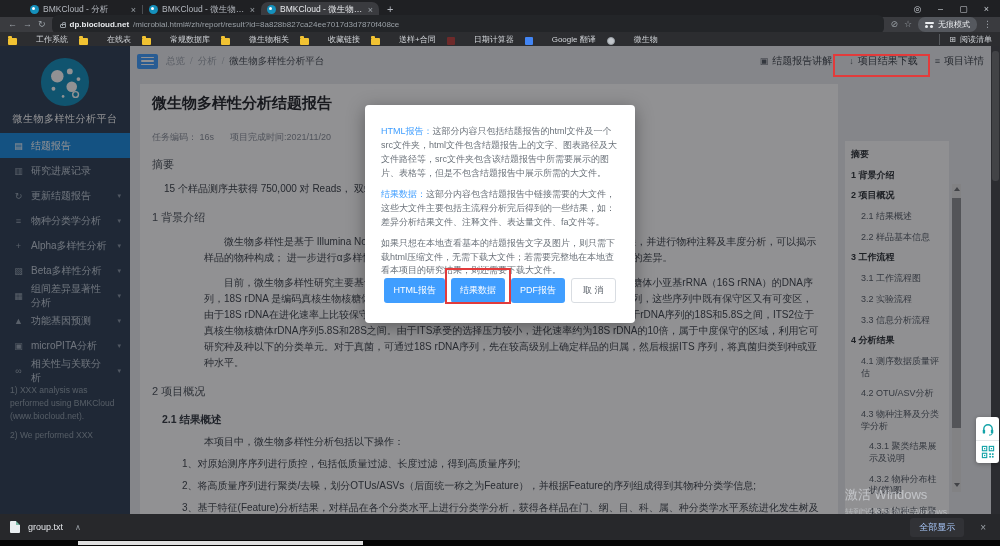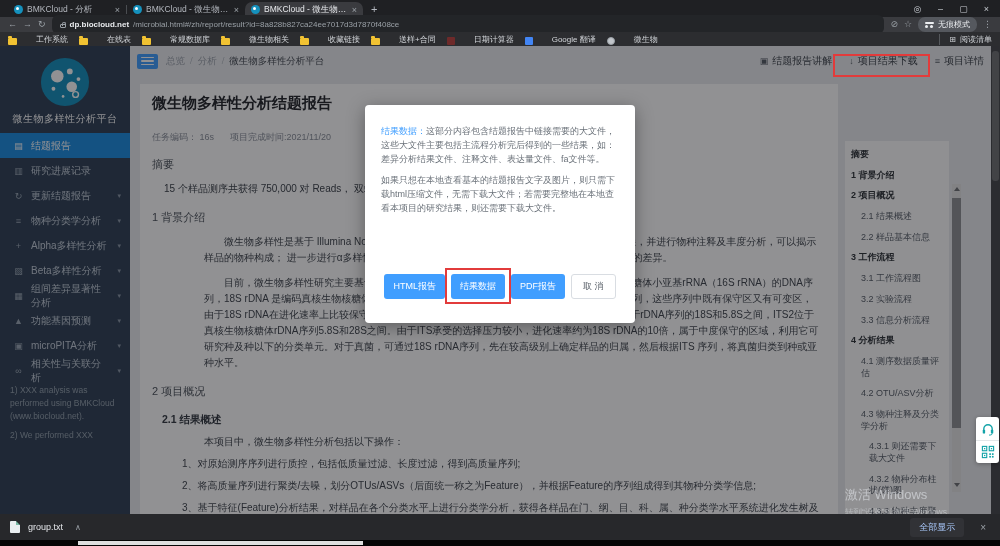--- a/index.html
+++ b/index.html
@@ -1,21 +1,21 @@
 <!DOCTYPE html>
 <html><head>
 <meta charset="utf-8">
 <style>
   * { box-sizing: border-box; margin: 0; padding: 0; }
   html,body { background:#000; }
   .screen{position:relative;width:1000px;height:546px;background:#202124;overflow:hidden;
     font-family:"Liberation Sans","DejaVu Sans",sans-serif;-webkit-font-smoothing:antialiased;}
 
   
-  .tabstrip{position:absolute;top:0;left:0;right:0;height:17px;background:#1f2023;display:flex;align-items:flex-end;padding-left:8px;}
+  .tabstrip{position:absolute;top:0;left:0;right:0;height:17px;background:#1f2023;display:flex;align-items:flex-end;padding-left:24px;}
   .tab{width:118px;height:15px;display:flex;align-items:center;gap:4px;padding:0 6px;font-size:8.5px;color:#b4b8bf;border-radius:7px 7px 0 0;}
   .tab.active{background:#3a3b3f;color:#e8eaed;}
   .t-title{flex:1;white-space:nowrap;overflow:hidden;text-overflow:ellipsis;}
   .favicon{width:9px;height:9px;border-radius:50%;background:#1591bd;position:relative;flex:none;}
   .favicon::after{content:"";position:absolute;left:2px;top:2px;width:3px;height:3px;border-radius:50%;background:#fff;}
   .t-close{font-size:9px;color:#9aa0a6;}
   .tab-sep{width:1px;height:9px;background:#4a4d51;margin-bottom:3px;}
   .newtab{color:#b4b8bf;font-size:11px;margin:0 0 2px 8px;}
   .win-controls{position:absolute;right:2px;top:0;height:17px;display:flex;align-items:center;}
   .win-btn{width:23px;text-align:center;color:#c7cbd1;font-size:9px;}
@@ -351,21 +351,21 @@
       <div class="ti l2">2.1 结果概述</div>
       <div class="ti l2">2.2 样品基本信息</div>
       <div class="ti l1">3 工作流程</div>
       <div class="ti l2">3.1 工作流程图</div>
       <div class="ti l2">3.2 实验流程</div>
       <div class="ti l2">3.3 信息分析流程</div>
       <div class="ti l1">4 分析结果</div>
       <div class="ti l2">4.1 测序数据质量评估</div>
       <div class="ti l2">4.2 OTU/ASV分析</div>
       <div class="ti l2">4.3 物种注释及分类学分析</div>
-      <div class="ti l3">4.3.1 则还需要下载大文件</div>
+      <div class="ti l3">4.3.1 聚类结果展示及说明</div>
       <div class="ti l3">4.3.2 物种分布柱状(饼)图</div>
       <div class="ti l3">4.3.3 物种丰度聚类热图</div>
 
     </div>
 
     <div class="sb-track"></div>
     <div class="sb-up"></div>
     <div class="sb-thumb"></div>
     <div class="sb-down"></div>
 
@@ -401,20 +401,23 @@
         <rect x="11.8" y="11.8" width="2.4" height="2.4" fill="#13a3a8"></rect>
         <rect x="15.6" y="11.8" width="2.4" height="2.4" fill="#13a3a8"></rect>
         <rect x="11.8" y="15.6" width="2.4" height="2.4" fill="#13a3a8"></rect>
         <rect x="15.6" y="15.6" width="2.4" height="2.4" fill="#13a3a8"></rect>
       </svg>
     </div>
   </div>
 
   <div class="modal">
     <div class="m-p">
+      <span class="m-label">HTML报告：</span><span>这部分内容只包括结题报告的html文件及一个src文件夹，html文件包含结题报告上的文字、图表路径及大文件路径等，src文件夹包含该结题报告中所需要展示的图片、表格等，但是不包含结题报告中展示所需的大文件。</span>
+    </div>
+    <div class="m-p">
       <span class="m-label">结果数据：</span><span>这部分内容包含结题报告中链接需要的大文件，这些大文件主要包括主流程分析完后得到的一些结果，如：差异分析结果文件、注释文件、表达量文件、fa文件等。</span>
     </div>
     <div class="m-p">如果只想在本地查看基本的结题报告文字及图片，则只需下载html压缩文件，无需下载大文件；若需要完整地在本地查看本项目的研究结果，则还需要下载大文件。</div>
     <div class="m-btns">
       <button class="mbtn">HTML报告</button>
       <button class="mbtn">结果数据</button>
       <button class="mbtn">PDF报告</button>
       <button class="mbtn cancel">取 消</button>
     </div>
   </div>

